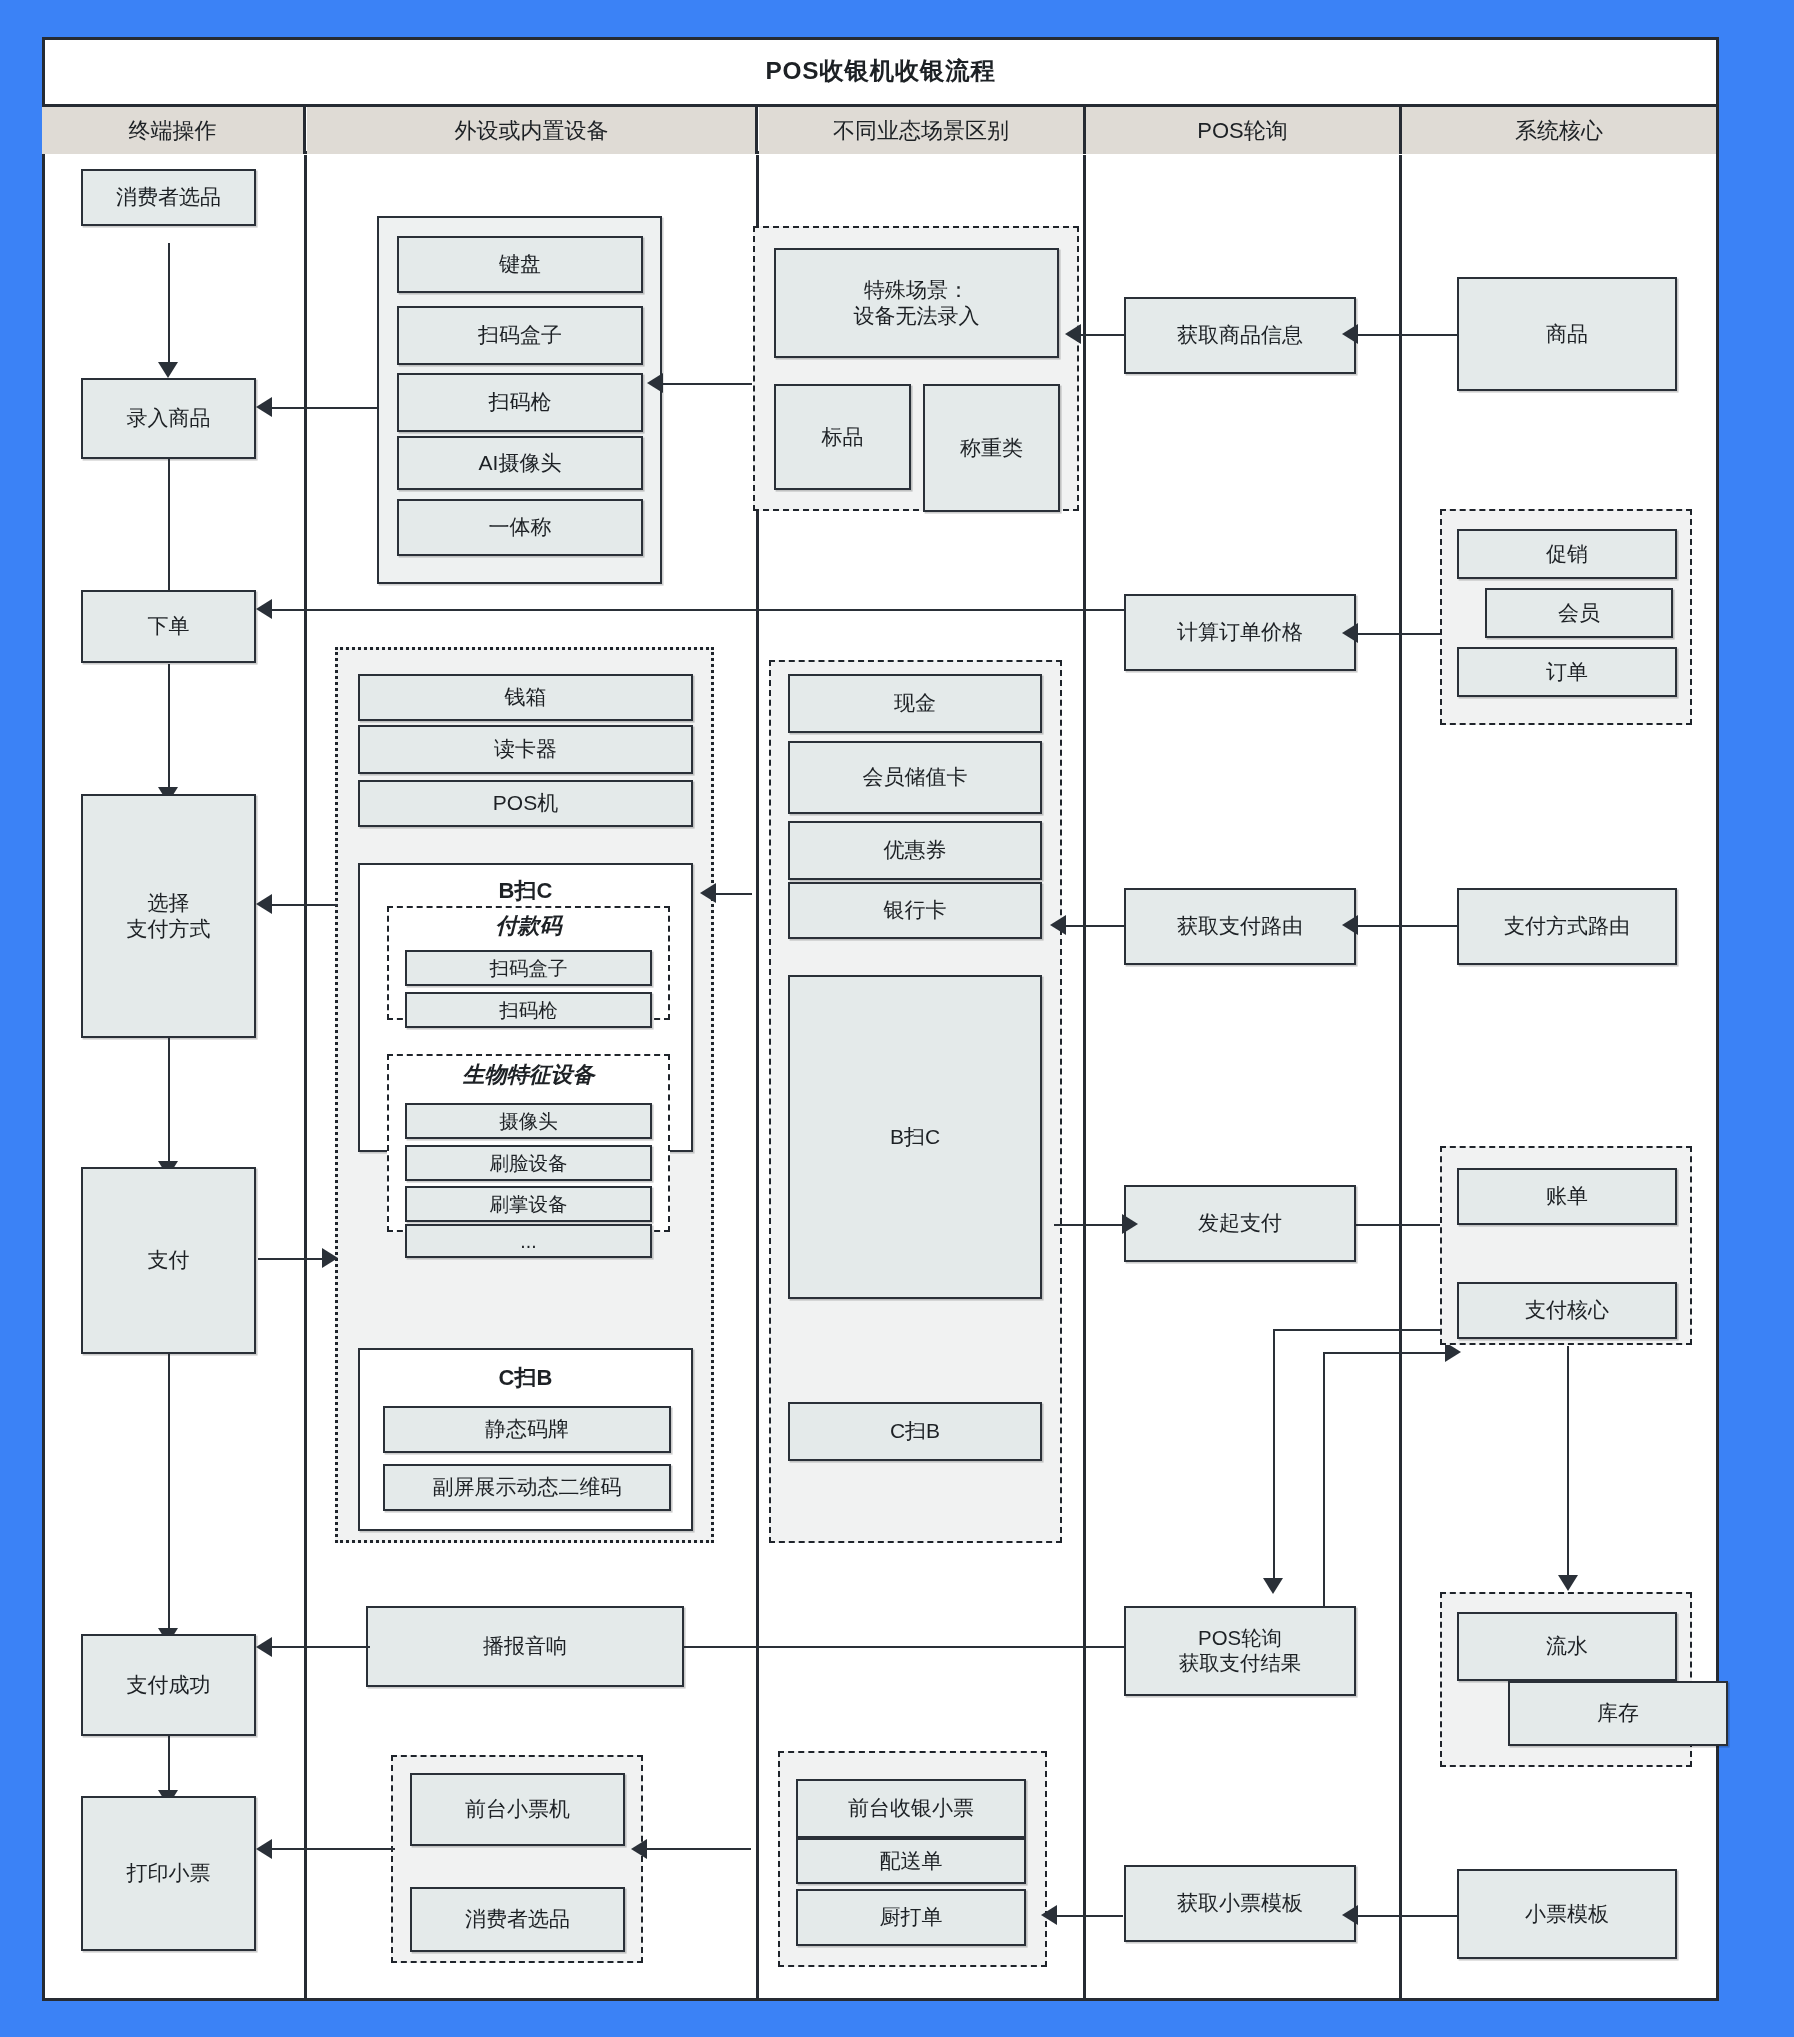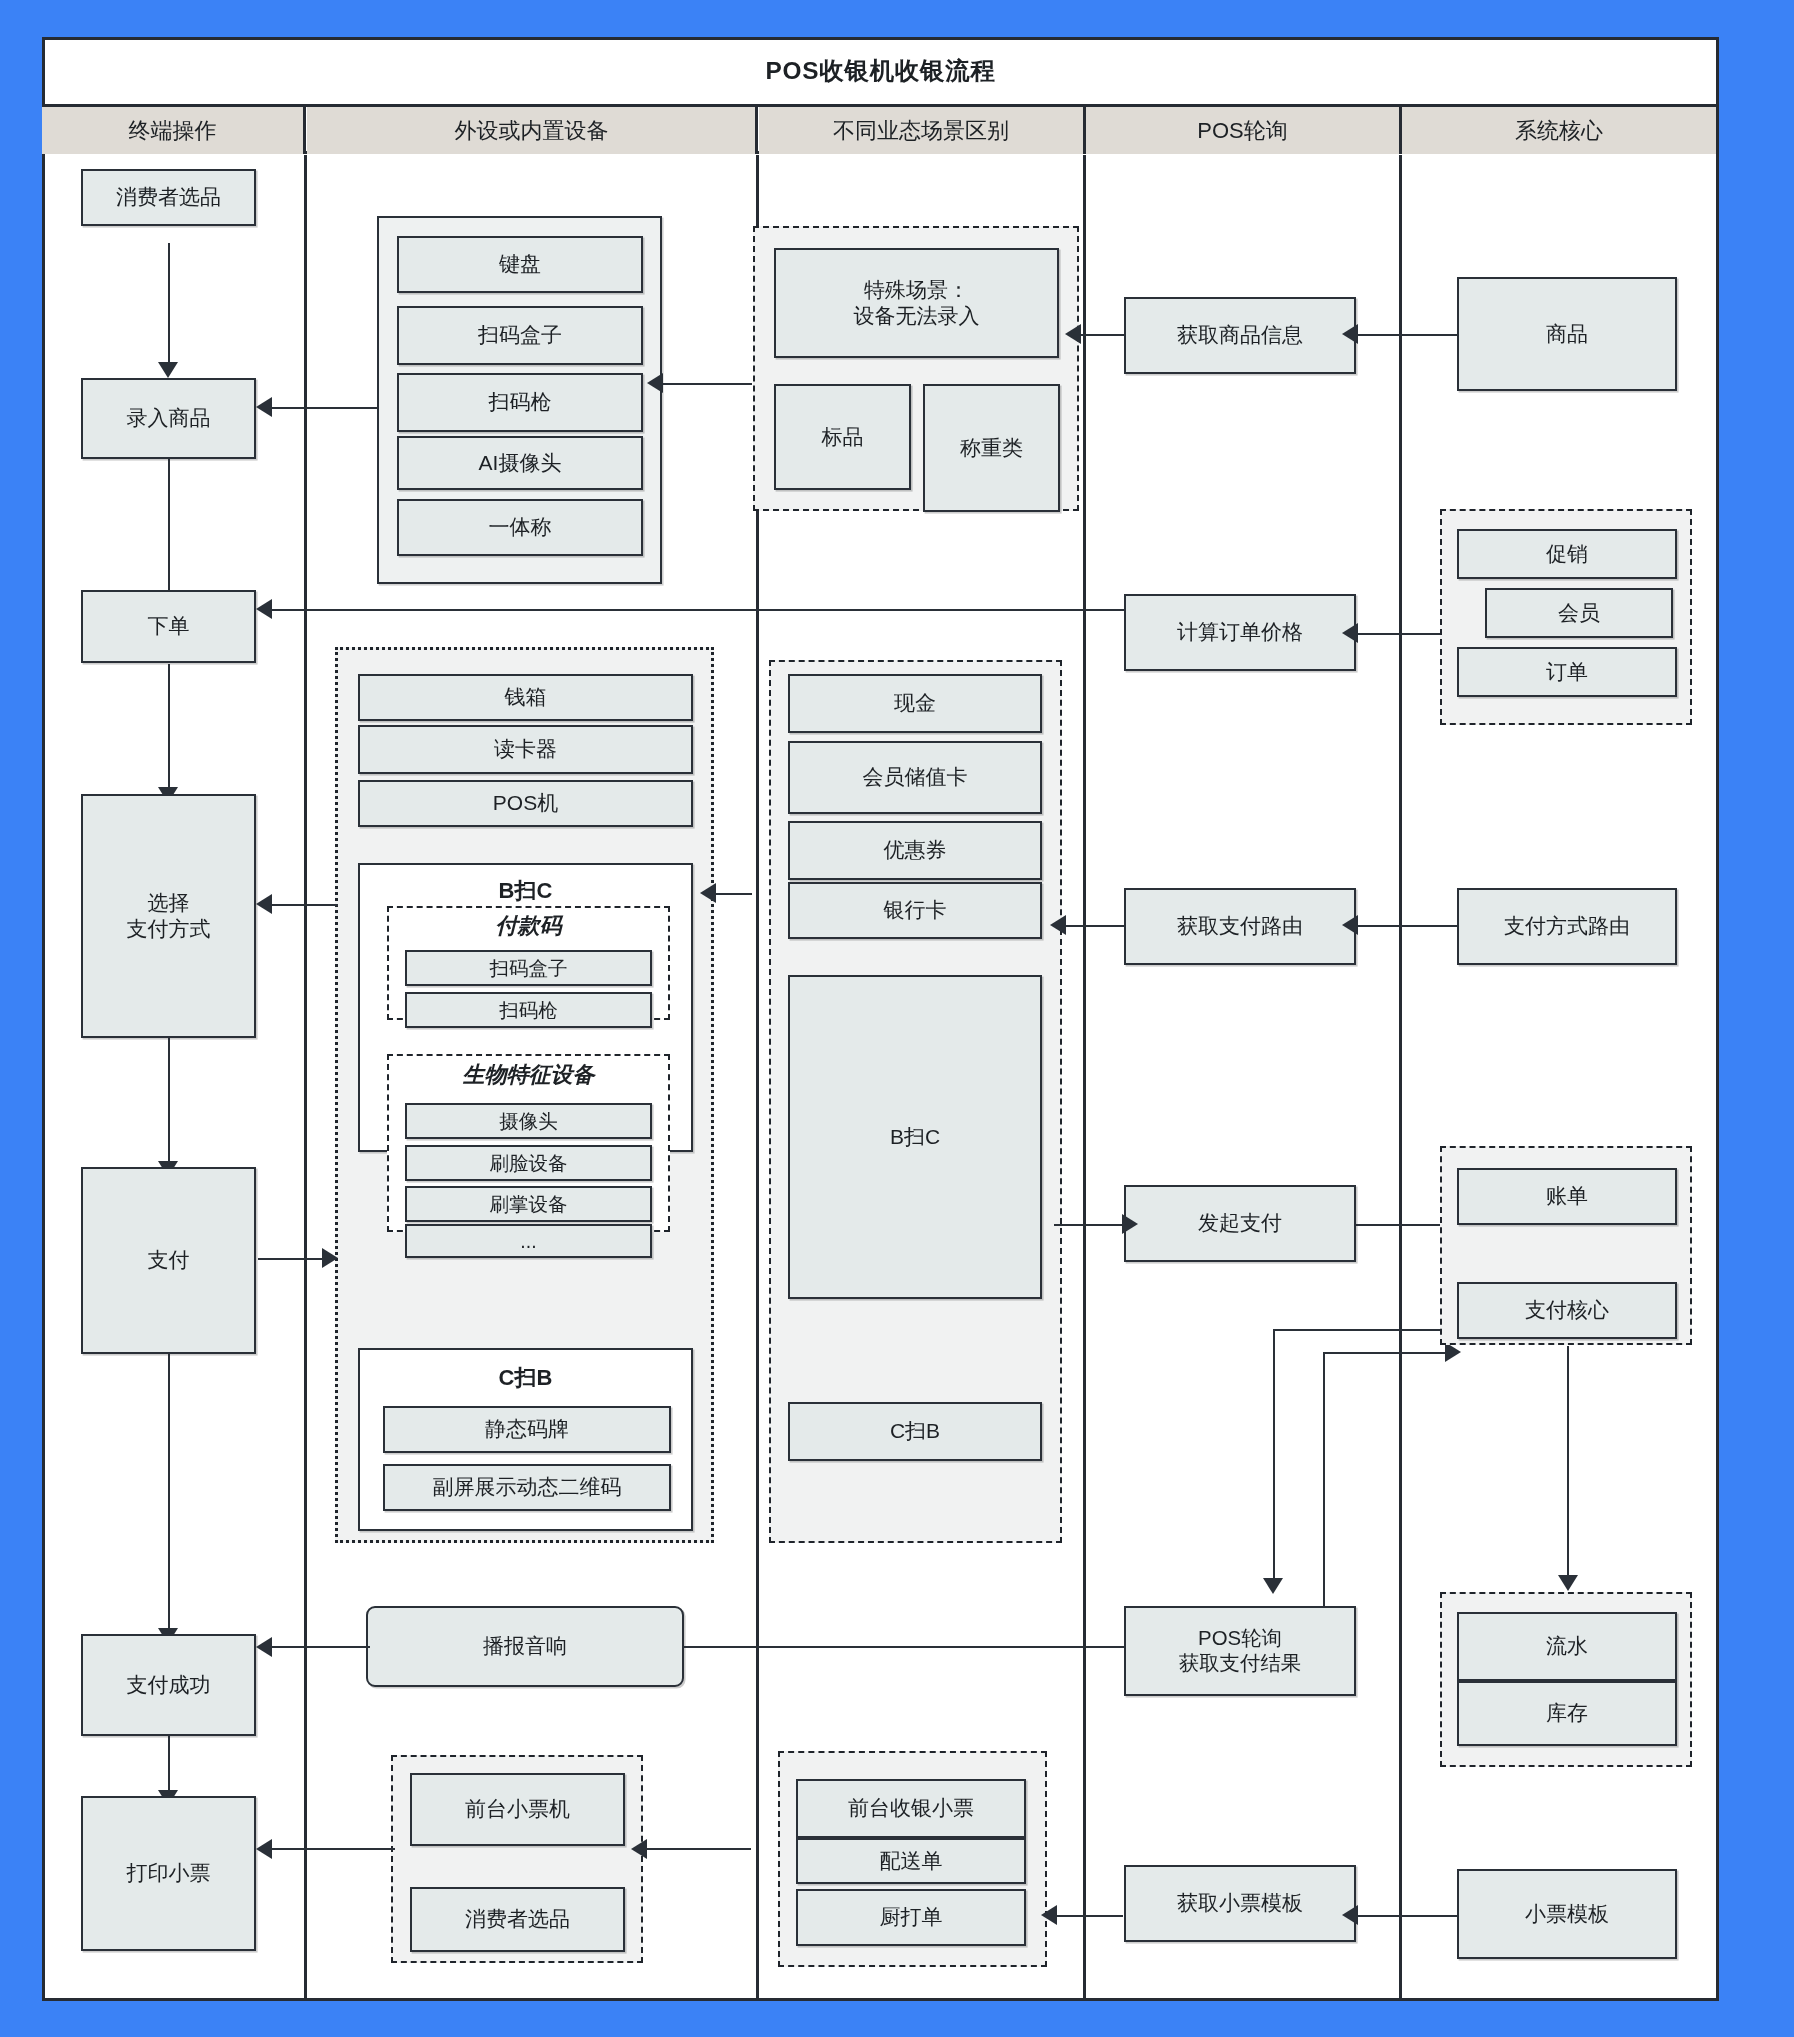--- a/index.html
+++ b/index.html
@@ -145,21 +145,21 @@
 
   <div class="ln lnh" style="left:715px;top:893px;width:37px;"></div>
   <div class="ar ar-l" style="left:700px;top:883px;"></div>
 
   <div class="ln lnh" style="left:269px;top:904px;width:69px;"></div>
   <div class="ar ar-l" style="left:256px;top:894px;"></div>
 
   <div class="ln lnh" style="left:258px;top:1258px;width:67px;"></div>
   <div class="ar ar-r" style="left:322px;top:1248px;"></div>
 
-  <div class="node" style="left:366px;top:1606px;width:318px;height:81px;border-radius:9px;">播报音响</div>
+  <div class="node" style="left:366px;top:1606px;width:318px;height:81px;">播报音响</div>
   <div class="ln lnh" style="left:269px;top:1646px;width:101px;"></div>
   <div class="ar ar-l" style="left:256px;top:1637px;"></div>
   <div class="ln lnh" style="left:684px;top:1646px;width:440px;"></div>
 
   <div class="grp-dash" style="left:391px;top:1755px;width:252px;height:208px;"></div>
   <div class="node" style="left:410px;top:1773px;width:215px;height:73px;">前台小票机</div>
   <div class="node" style="left:410px;top:1887px;width:215px;height:65px;">消费者选品</div>
   <div class="ln lnh" style="left:269px;top:1848px;width:126px;"></div>
   <div class="ar ar-l" style="left:256px;top:1839px;"></div>
   <div class="ln lnh" style="left:645px;top:1848px;width:106px;"></div>
@@ -237,18 +237,18 @@
   <div class="node" style="left:1457px;top:888px;width:220px;height:77px;">支付方式路由</div>
 
   <div class="grp-dash" style="left:1440px;top:1146px;width:252px;height:199px;"></div>
   <div class="node" style="left:1457px;top:1168px;width:220px;height:57px;">账单</div>
   <div class="node" style="left:1457px;top:1282px;width:220px;height:57px;">支付核心</div>
   <div class="ln lnv" style="left:1567px;top:1346px;height:232px;"></div>
   <div class="ar ar-d" style="left:1558px;top:1575px;"></div>
 
   <div class="grp-dash" style="left:1440px;top:1592px;width:252px;height:175px;"></div>
   <div class="node" style="left:1457px;top:1612px;width:220px;height:69px;">流水</div>
-  <div class="node" style="left:1457px;top:1681px;width:220px;height:65px;">库存</div>
+  <div class="node" style="left:1508px;top:1681px;width:220px;height:65px;">库存</div>
 
   <div class="node" style="left:1457px;top:1869px;width:220px;height:90px;">小票模板</div>
 
 </div>
 
 
 </body></html>

